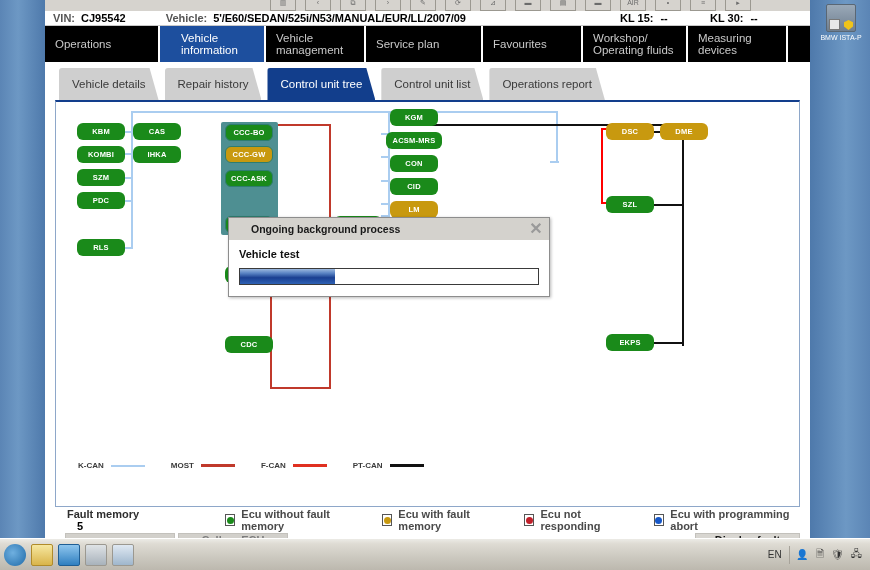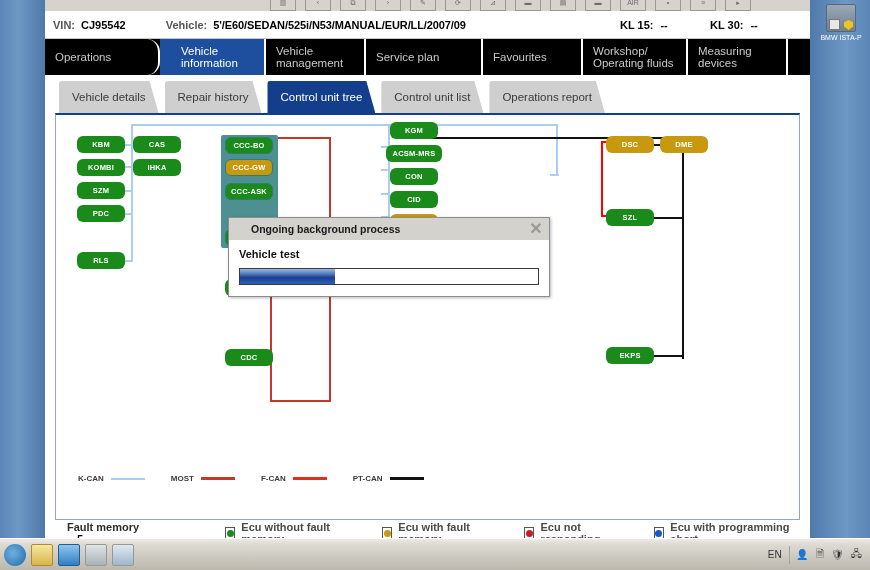--- a/index.html
+++ b/index.html
@@ -35,21 +35,21 @@
   }
 
   
   .app {
     position: absolute; left: 45px; top: 11px; width: 765px; height: 527px;
     background: #ffffff;
   }
 
   
   .vinbar {
-    position: relative; height: 28px; background: #ffffff;
+    position: relative; height: 15px; background: #ffffff;
     border-bottom: 1px solid #c8c8c8;
     display: flex; align-items: center; font-size: 11px; color: #000;
   }
   .vin-lbl { color: #555; font-weight: bold; margin-left: 8px; }
   .vin-val { font-weight: bold; margin-left: 6px; }
   .veh-lbl { color: #555; font-weight: bold; margin-left: 40px; }
   .veh-val { font-weight: bold; margin-left: 6px; letter-spacing: -0.1px; }
   .kl { position: absolute; font-weight: bold; font-size: 11px; }
   .kl15 { left: 575px; }
   .kl30 { left: 665px; }
@@ -58,21 +58,21 @@
   
   .navbar {
     display: flex; height: 36px; background: #000000;
   }
   .nav-item {
     flex: 0 0 auto; background: #000; color: #c9c9c9;
     font-size: 11.5px; display: flex; align-items: center;
     padding: 0 10px; border-right: 2px solid #fff;
     line-height: 12.5px;
   }
-  .nav-item.w1 { width: 115px; border-radius: 13px; }
+  .nav-item.w1 { width: 115px; }
   .nav-item.w2 { width: 106px; padding-left: 21px; }
   .nav-item.w3 { width: 100px; }
   .nav-item.w4 { width: 117px; }
   .nav-item.w5 { width: 100px; }
   .nav-item.w6 { width: 105px; }
   .nav-item.w7 { width: 100px; }
   .nav-item.active { background: #1d4f9e; color: #ffffff; }
   .nav-item .lbl { display: block; }
 
   

